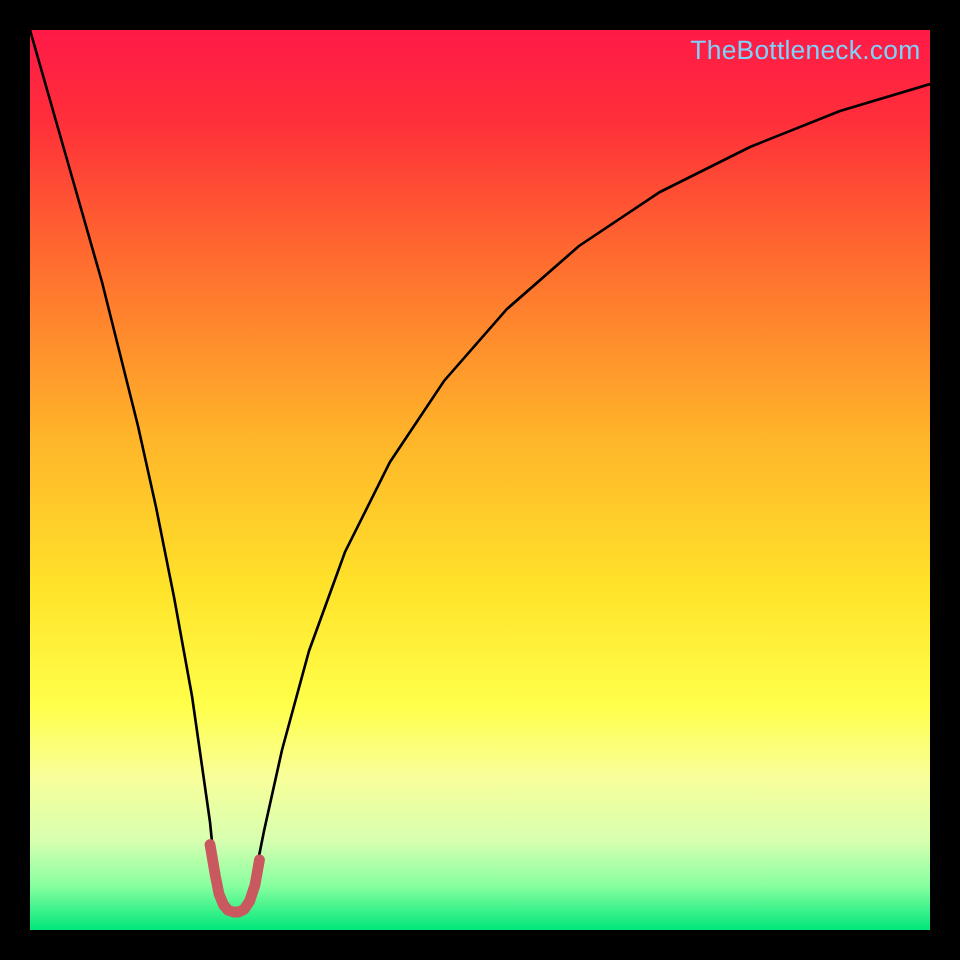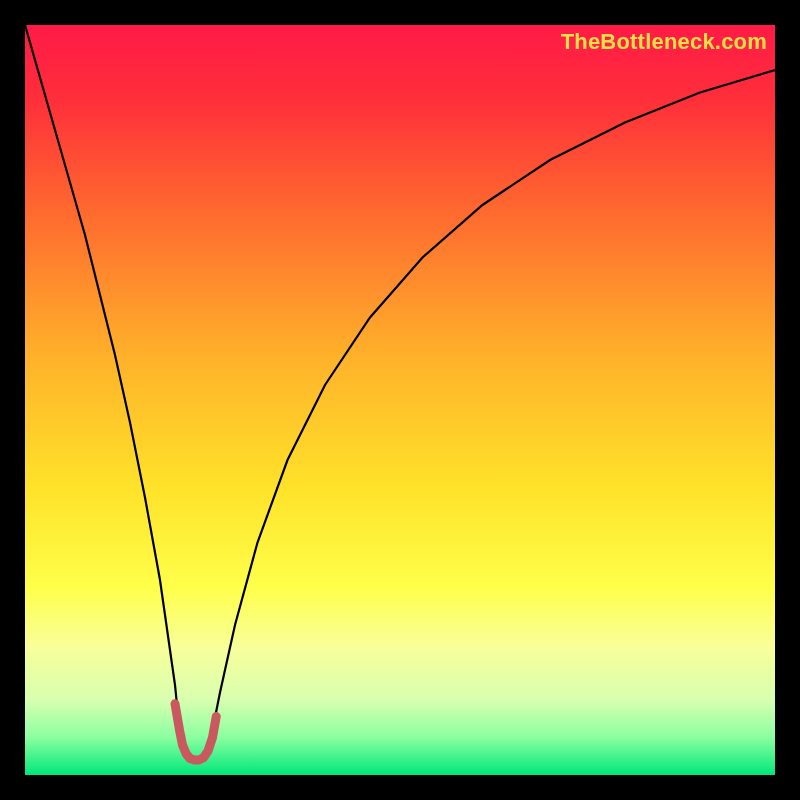--- a/index.html
+++ b/index.html
@@ -22,23 +22,23 @@
     left: 25px;
     top: 25px;
     width: 750px;
     height: 750px;
     overflow: hidden;
   }
   .watermark {
     position: absolute;
     top: 4px;
     right: 8px;
-    color: #fde047;
+    color: #7dd3fc;
     font-size: 22px;
-    font-weight: 700;
+    font-weight: 400;
     letter-spacing: 0.2px;
     z-index: 5;
   }
   svg {
     display: block;
   }
 </style>
 </head>
 <body>
 

